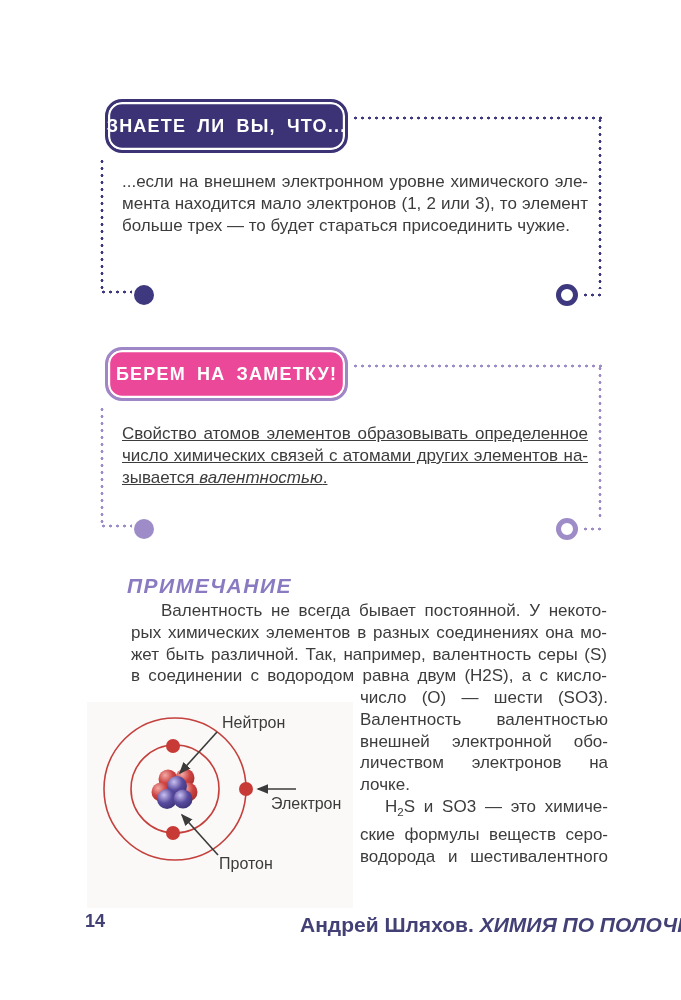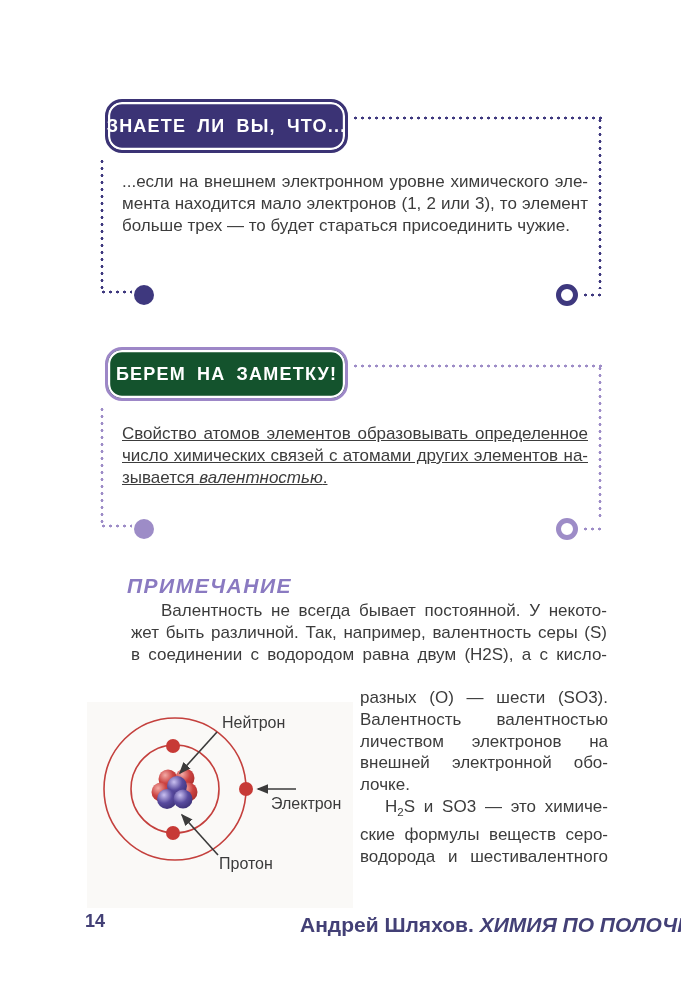--- a/index.html
+++ b/index.html
@@ -11,21 +11,21 @@
   .badge {
     position:absolute; width:243px; height:54px;
     border-radius:17px; display:flex; align-items:center; justify-content:center;
     box-shadow: inset 0 0 0 2.2px #ffffff;
   }
   .badge span {
     color:#fff; font-weight:bold; font-size:18px;
     letter-spacing:1.2px; word-spacing:5px; white-space:nowrap;
   }
   .badge.navy { background:#3b3375; border:3px solid #3b3375; }
-  .badge.purple { background:#14532d; border:3px solid #9d87c7; }
+  .badge.purple { background:#ec4899; border:3px solid #9d87c7; }
 
   
   .dh, .dv { position:absolute; }
   .dh { height:4px; background-repeat:repeat-x; background-size:7px 4px; }
   .dv { width:4px;  background-repeat:repeat-y; background-size:4px 7px; }
   .dh.navy, .dv.navy { background-image: radial-gradient(circle, #3e387e 1.25px, rgba(62,56,126,0) 1.7px); }
   .dh.purp, .dv.purp { background-image: radial-gradient(circle, #9d8cc7 1.25px, rgba(157,140,199,0) 1.7px); }
 
   .bullet { position:absolute; width:20px; height:20px; border-radius:50%; }
   .bullet.fill-navy { background:#3e387e; }
@@ -104,20 +104,21 @@
       <div class="ln">число химических связей с атомами других элементов на-</div>
       <div class="ln last"><span>зывается </span><span class="ital">валентностью</span><span>.</span></div>
     </div>
   </section>
 
   <section>
     <div class="prim-head">ПРИМЕЧАНИЕ</div>
 
     <div class="tblock" id="prim-full">
       <div class="ln indent">Валентность не всегда бывает постоянной. У некото-</div>
+      <div class="ln">рых химических элементов в разных соединениях она мо-</div>
       <div class="ln">жет быть различной. Так, например, валентность серы (S)</div>
       <div class="ln">в соединении с водородом равна двум (H2S), а с кисло-</div>
     </div>
 
     <div class="figure">
       <svg width="266" height="206" viewBox="0 0 266 206">
         <defs>
           <radialGradient id="redG" cx="35%" cy="30%" r="75%">
             <stop offset="0%" stop-color="#f2aaa6"></stop>
             <stop offset="55%" stop-color="#cc4341"></stop>
@@ -154,24 +155,24 @@
         <line x1="209" y1="87" x2="171" y2="87" stroke="#3b3b3b" stroke-width="1.6" marker-end="url(#ah)"></line>
         <line x1="131" y1="153" x2="95" y2="113" stroke="#3b3b3b" stroke-width="1.6" marker-end="url(#ah)"></line>
 
         <text x="135" y="26" font-size="16" fill="#3b3b3b">Нейтрон</text>
         <text x="184" y="107" font-size="16" fill="#3b3b3b">Электрон</text>
         <text x="132" y="167" font-size="16" fill="#3b3b3b">Протон</text>
       </svg>
     </div>
 
     <div class="tblock" id="prim-col">
-      <div class="ln">разных (О) — шести (SO3).</div>
+      <div class="ln">число (О) — шести (SO3).</div>
       <div class="ln">Валентность валентностью</div>
+      <div class="ln">внешней электронной обо-</div>
       <div class="ln">личеством электронов на</div>
-      <div class="ln">внешней электронной обо-</div>
       <div class="ln last">лочке.</div>
       <div class="ln indent"><span>H</span><sub>2</sub><span>S и SO3 — это химиче-</span></div>
       <div class="ln">ские формулы веществ серо-</div>
       <div class="ln">водорода и шестивалентного</div>
     </div>
   </section>
 
   <div class="pagenum">14</div>
   <div class="credit">
     <span>Андрей Шляхов. </span><span class="title">ХИМИЯ ПО ПОЛОЧКАМ</span>

